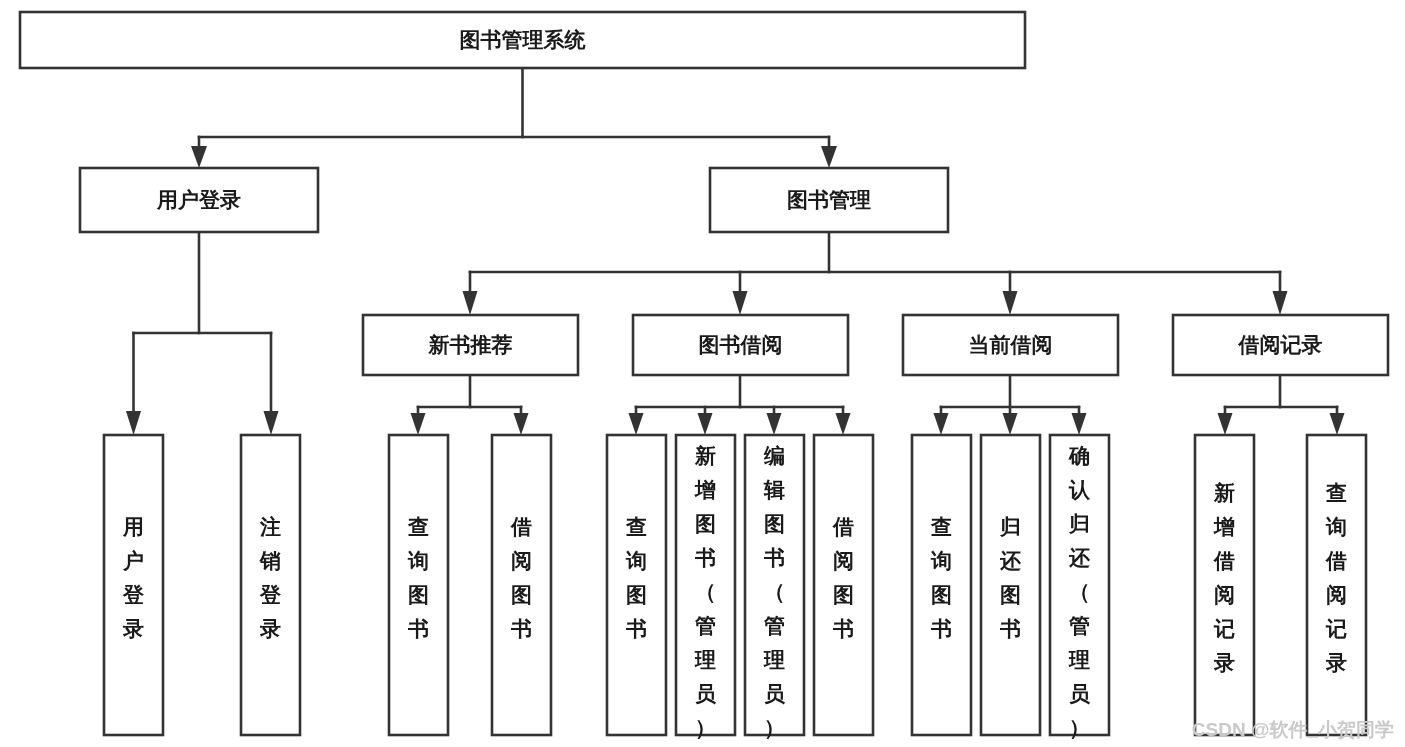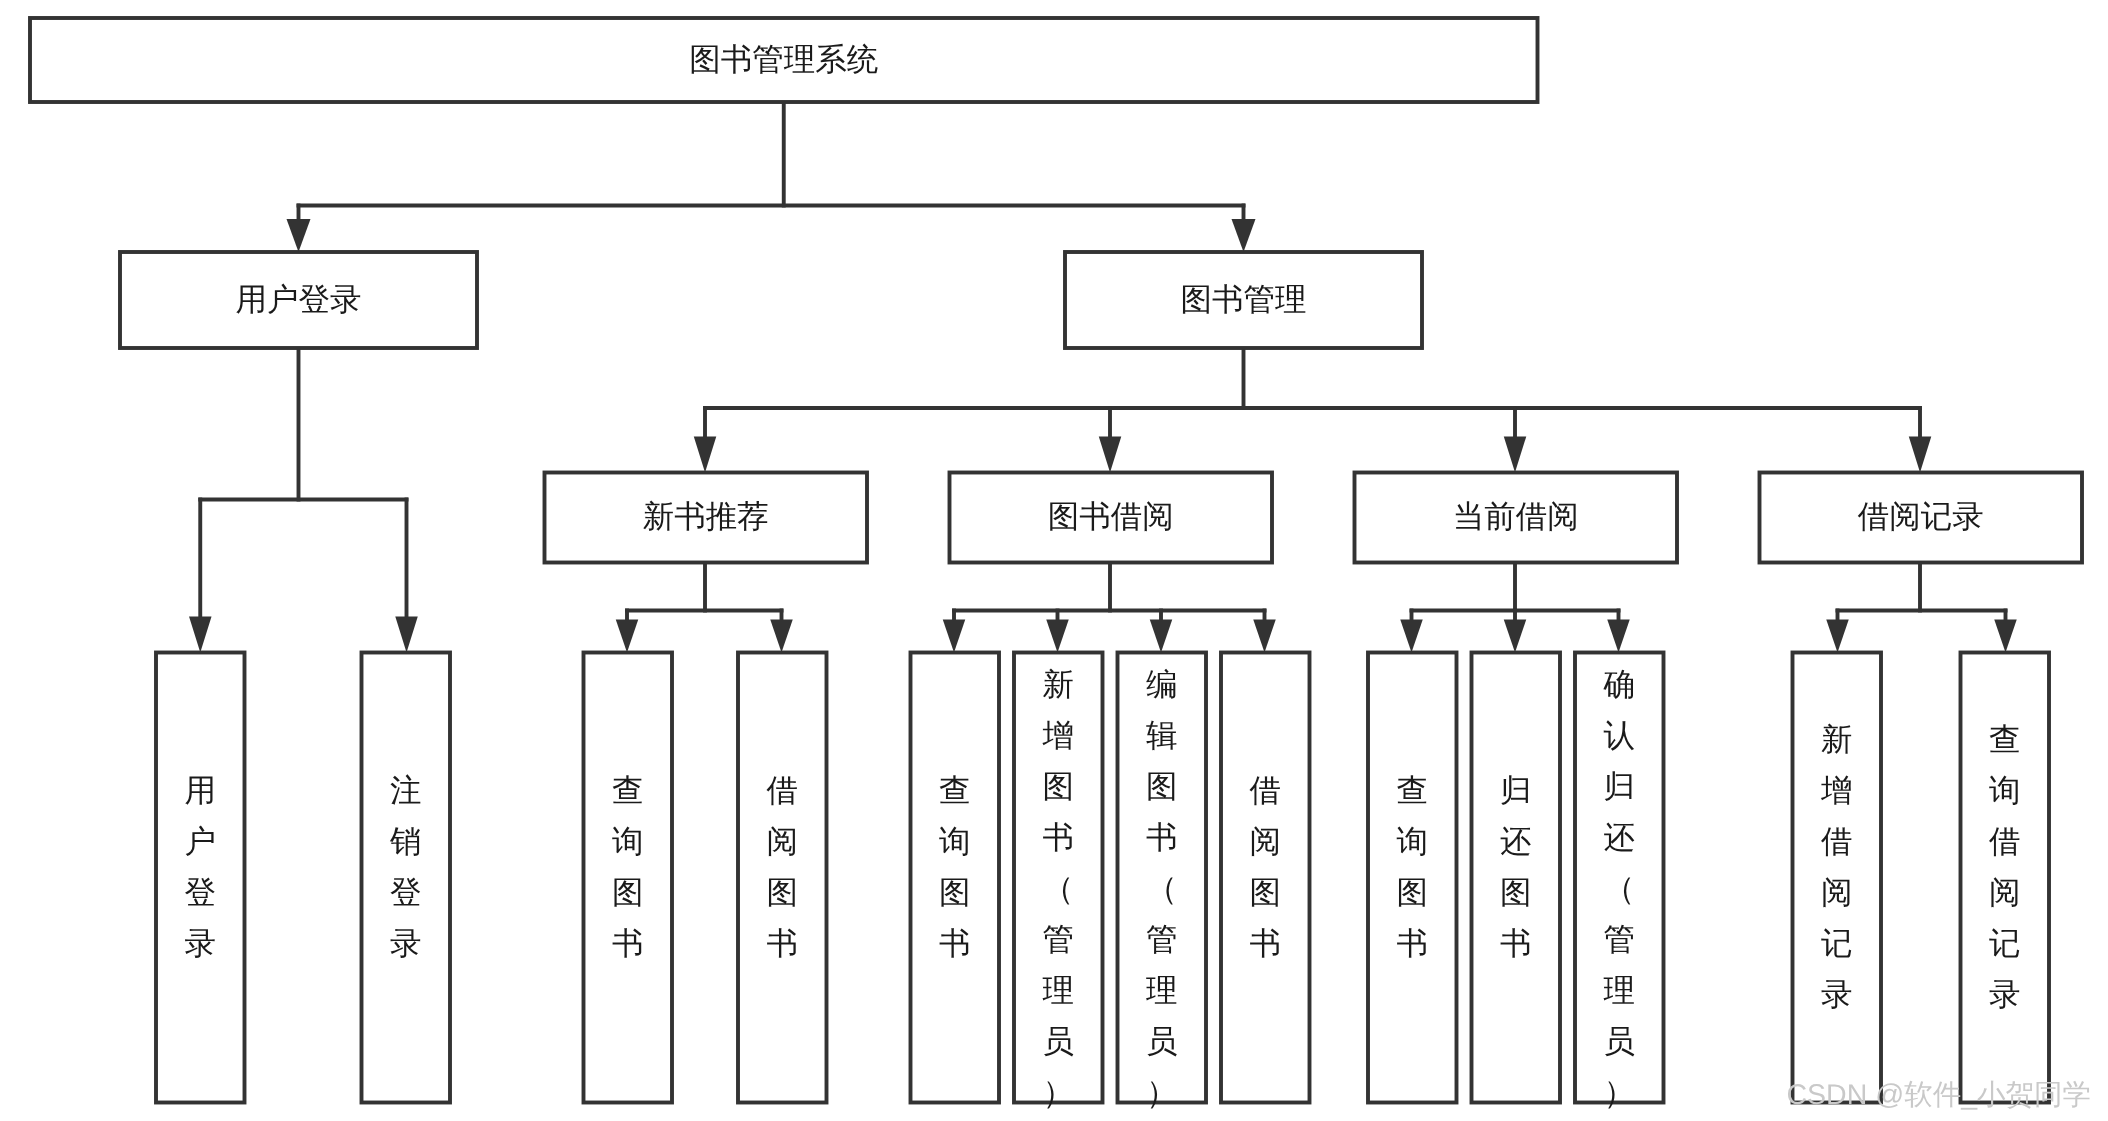--- a/index.html
+++ b/index.html
@@ -10,20 +10,21 @@
   }
   body {
     font-family: "Liberation Sans", "DejaVu Sans", sans-serif;
   }
   #diagram-root {
     position: relative;
     width: 1405px;
     height: 747px;
     background: #ffffff;
     overflow: hidden;
+    font-weight: bold;
   }
   svg.diagram-canvas {
     position: absolute;
     left: 0;
     top: 0;
     width: 1405px;
     height: 747px;
     display: block;
   }
   .node-box {

